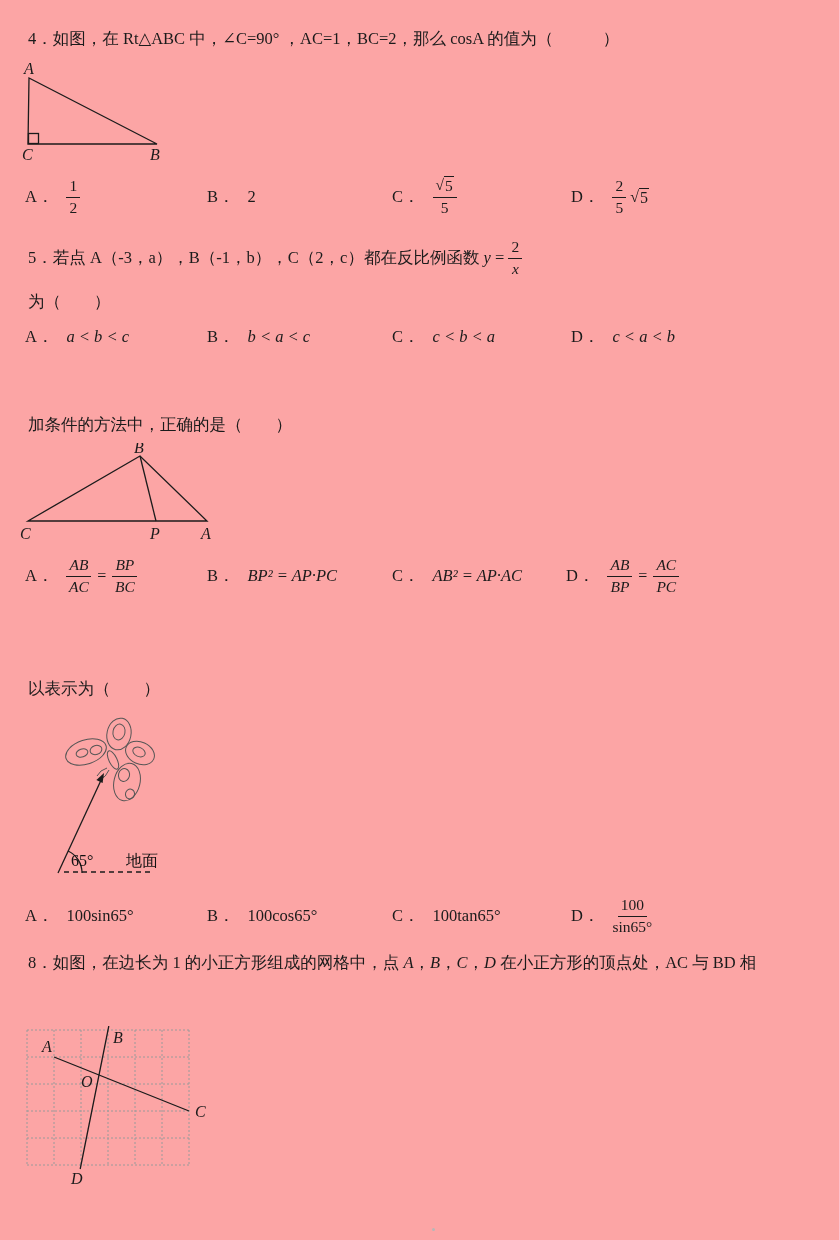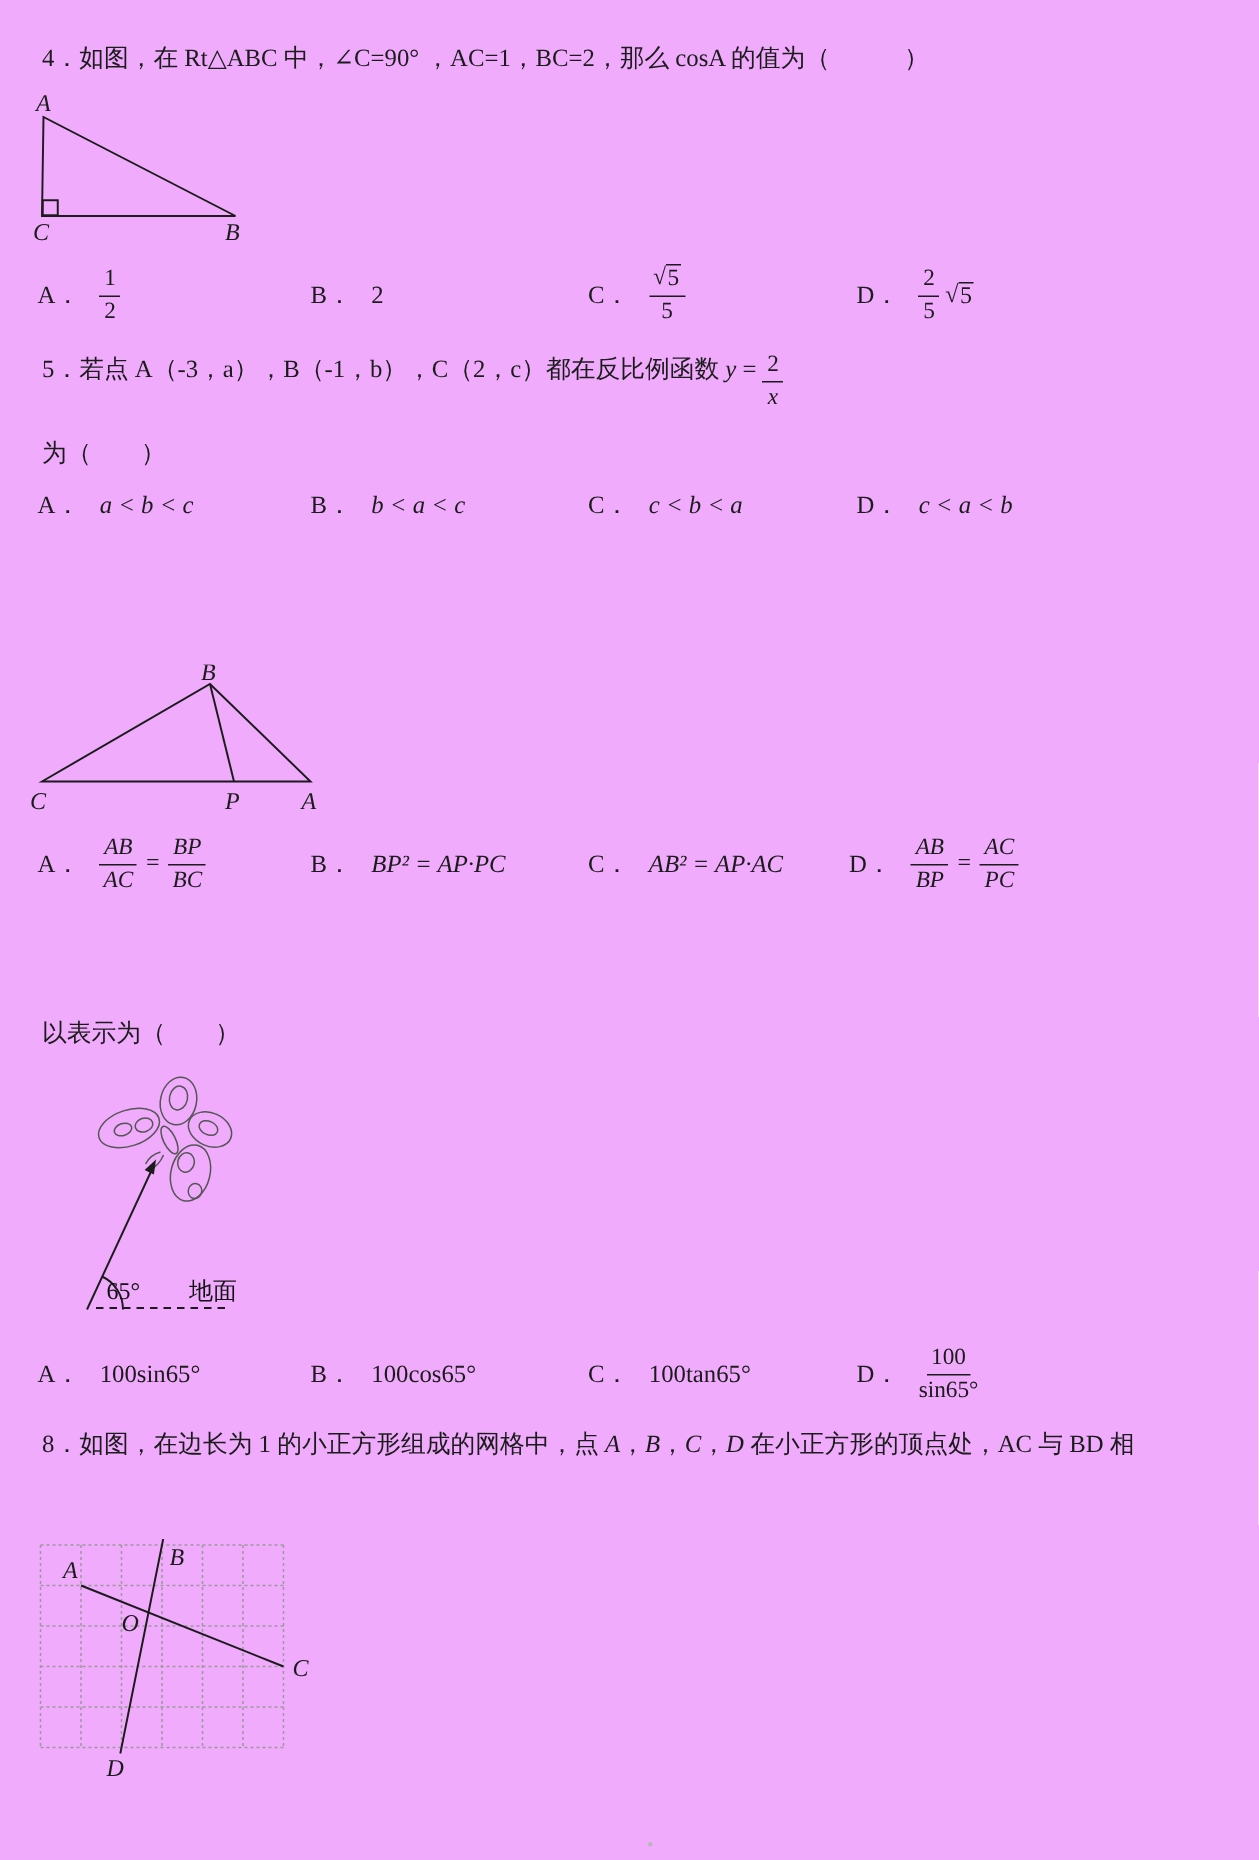--- a/index.html
+++ b/index.html
@@ -1,19 +1,19 @@
 <!DOCTYPE html>
 <html><head>
 <meta charset="utf-8">
 <style>
   html,body{margin:0;padding:0;background:#fff;}
-  .page{position:relative;width:839px;height:1240px;background:#f0abfc;overflow:hidden;
+  .page{position:relative;width:839px;height:1240px;background:#fca5a5;overflow:hidden;
         font-family:"Liberation Serif","DejaVu Serif",serif;color:#1b1b1b;}
   .line{position:absolute;left:28px;font-size:16.5px;line-height:24px;white-space:pre;}
-  .flexline{display:flex;align-items:flex-start;height:48px;}
+  .flexline{display:flex;align-items:center;height:48px;}
   .i{font-style:italic;font-family:"Liberation Serif","DejaVu Serif",serif;}
   .fig{position:absolute;}
   .stk{fill:none;stroke:#1b1b1b;stroke-width:1.3;}
   .thin{fill:none;stroke:#555;stroke-width:1;}
   .flbl{font-family:"Liberation Serif","DejaVu Serif",serif;font-style:italic;font-size:16px;fill:#1b1b1b;}
   .cjklbl{font-family:"Liberation Serif","DejaVu Serif",serif;font-size:16px;fill:#111;}
   .grid line{stroke:#9a9a9a;stroke-width:1;stroke-dasharray:2 2;}
   .opt-row{position:absolute;left:25px;width:806px;}
   .opt{position:absolute;top:0;height:100%;display:flex;align-items:center;}
   .lbl{font-size:16.5px;margin-right:13px;}
@@ -95,20 +95,21 @@
     <div class="opt" style="left:367px">
       <span class="lbl">C．</span>
       <span class="txt i">c &lt; b &lt; a</span>
     </div>
     <div class="opt" style="left:546px">
       <span class="lbl">D．</span>
       <span class="txt i">c &lt; a &lt; b</span>
     </div>
   </div>
 
+  <div class="line" style="top:413px">加条件的方法中，正确的是（　　）</div>
 
   <svg class="fig" style="left:20px;top:443px" width="225" height="105" viewBox="0 0 225 105">
     <polygon class="stk" points="8,78 120,13 187,78"></polygon>
     <line class="stk" x1="120" y1="13" x2="136" y2="78"></line>
     <text class="flbl" x="114" y="10">B</text>
     <text class="flbl" x="0" y="96">C</text>
     <text class="flbl" x="130" y="96">P</text>
     <text class="flbl" x="181" y="96">A</text>
   </svg>
 

